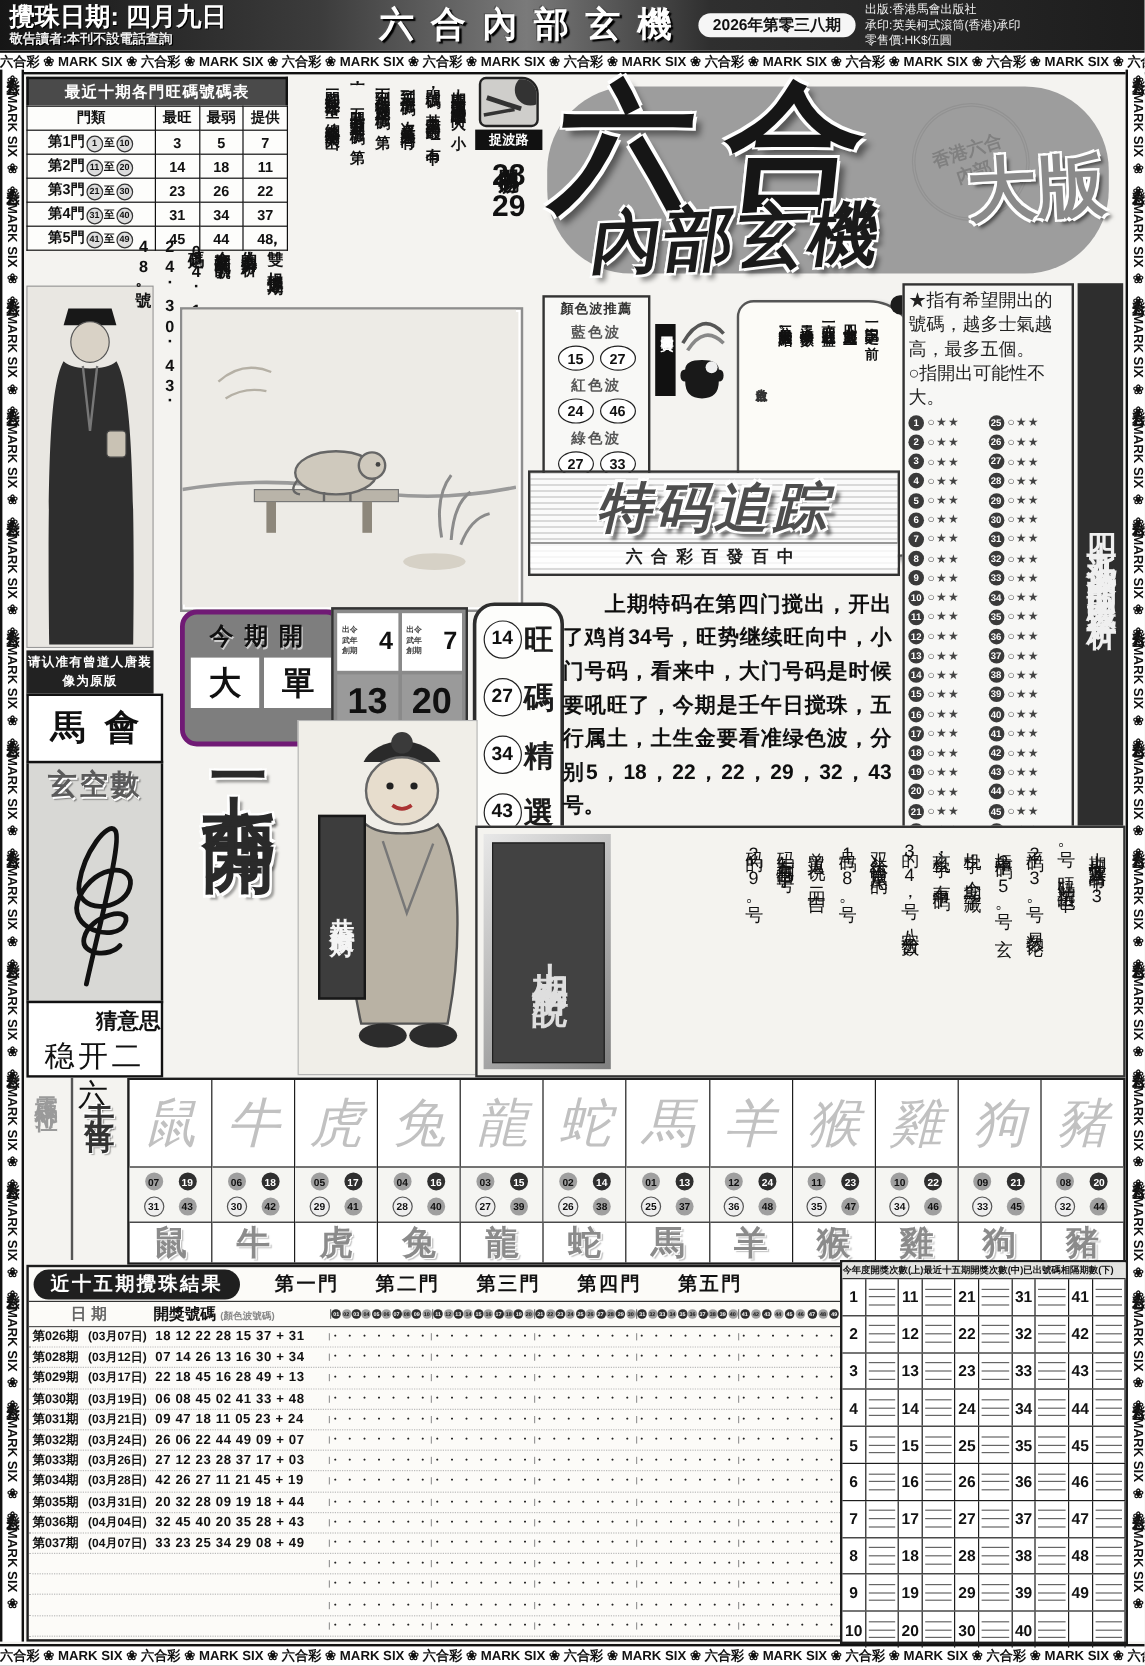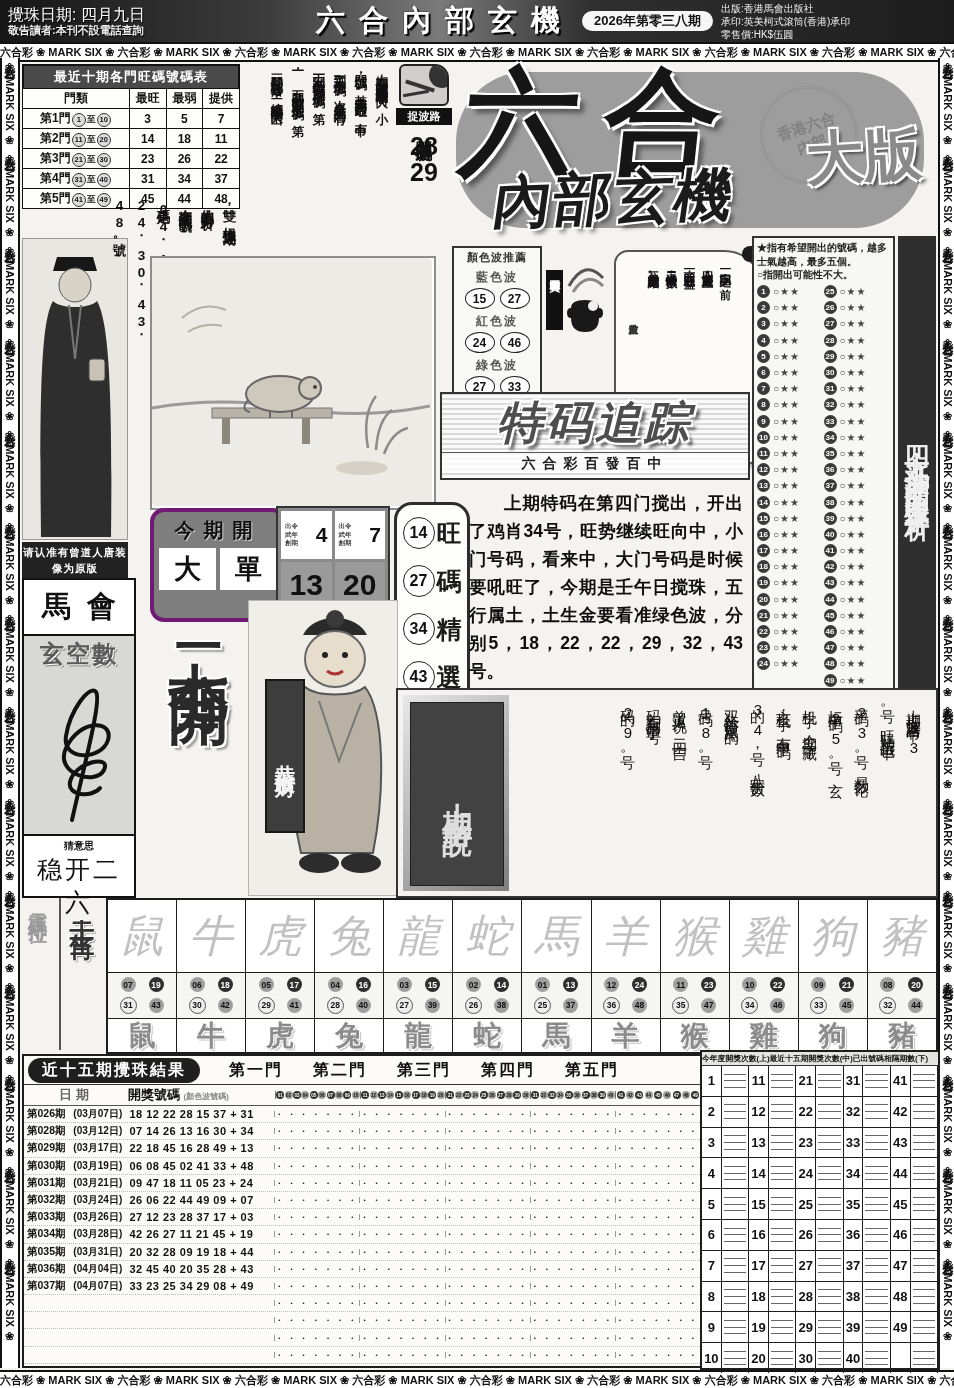--- a/index.html
+++ b/index.html
@@ -6,21 +6,21 @@
   #page{position:relative;width:954px;height:1388px;background:#f4f3f0;overflow:hidden;
         font-family:"Liberation Sans",sans-serif;color:#111;}
   .v{writing-mode:vertical-rl;text-orientation:upright;}
   .cols{display:flex;flex-direction:row-reverse;justify-content:flex-start;}
   .vcol{writing-mode:vertical-rl;text-orientation:upright;margin:0 2px;letter-spacing:2px;}
   
   #hdr{position:absolute;left:0;top:0;width:954px;height:42px;
        background:linear-gradient(90deg,#161616,#3c3c3c 28%,#7a7a7a 46%,#2f2f2f 62%,#1d1d1d);
        display:flex;align-items:center;color:#fff;}
   .hdr-left{padding:2px 8px;line-height:1.2;flex:0 0 300px;}
-  .hdr-date{font-size:16px;font-weight:400;text-shadow:1px 1px 0 #000;}
+  .hdr-date{font-size:21px;font-weight:700;text-shadow:1px 1px 0 #000;}
   .hdr-notice{font-size:11px;font-weight:700;color:#eee;text-shadow:1px 1px 0 #000;}
   .hdr-title{font-size:29px;font-weight:900;letter-spacing:14px;white-space:nowrap;
              text-shadow:2px 2px 1px #000,-1px -1px 0 #555;}
   .issue-pill{background:#f6f6f6;color:#111;border-radius:11px;padding:1px 12px;font-size:13px;
               font-weight:900;margin:0 8px;white-space:nowrap;}
   .hdr-right{font-size:10px;line-height:1.3;color:#f0f0f0;white-space:nowrap;}
   
   .strip{position:absolute;background:#fff;overflow:hidden;font-weight:700;font-size:11px;
          white-space:nowrap;color:#111;}
   .strip.h{left:0;width:954px;height:16px;line-height:16px;border-top:2px solid #111;border-bottom:2px solid #111;}
@@ -89,21 +89,21 @@
   
   #tbanner{left:440px;top:392px;width:306px;height:84px;border:2px solid #333;
            background:repeating-linear-gradient(0deg,#fafafa 0 3px,#d9d9d9 3px 5px);text-align:center;}
   .tb-title{font-size:45px;font-weight:900;font-style:italic;letter-spacing:4px;color:#4e4e4e;line-height:58px;
             text-shadow:2px 2px 0 #fff,-2px -2px 0 #fff,2px -2px 0 #fff,-2px 2px 0 #fff,5px 5px 3px rgba(0,0,0,.55);}
   .tb-sub{font-size:14px;font-weight:900;letter-spacing:7px;color:#1d1d1d;background:rgba(255,255,255,.75);
           border-top:1px solid #555;line-height:20px;}
   
   #prob{left:752px;top:236px;width:184px;height:456px;display:flex;}
   .prob-main{flex:1;border:2px solid #333;background:#f7f7f5;padding:3px 3px;}
-  .prob-legend{font-size:10px;font-weight:700;line-height:1.35;color:#222;}
+  .prob-legend{font-size:15px;font-weight:400;line-height:1.35;color:#222;}
   .prob-cols{display:flex;margin-top:2px;}
   .prob-col{flex:1;}
   .prow{display:flex;align-items:center;height:16.2px;gap:3px;}
   .pball{display:inline-flex;width:13px;height:13px;border-radius:50%;background:#3a3a3a;color:#fff;
          align-items:center;justify-content:center;font-size:8px;font-weight:700;flex:0 0 13px;}
   .pmarks{font-size:10px;color:#444;letter-spacing:1px;white-space:nowrap;}
   .prob-side{width:38px;margin-left:3px;background:#2e2e2e;color:#efefef;display:flex;align-items:center;justify-content:center;}
   .prob-side .v{font-family:"Liberation Serif",serif;font-size:25px;font-weight:700;letter-spacing:6px;text-orientation:upright;}
   
   #jqk{left:150px;top:508px;width:118px;height:96px;background:#7e7e7e;border:4px solid #701a75;border-radius:14px;padding:5px;}
@@ -137,21 +137,21 @@
                  color:#f4f4f4;display:flex;align-items:center;justify-content:center;}
   #doll .scrollv .v{font-size:21px;font-family:"Liberation Serif",serif;font-weight:700;letter-spacing:4px;}
   
   #mahui{left:22px;top:578px;width:110px;height:54px;background:#fff;border:2px solid #111;display:flex;
          align-items:center;justify-content:center;}
   #mahui span{font-family:"Liberation Serif",serif;font-size:29px;font-weight:700;letter-spacing:16px;margin-right:-16px;}
   #xuankong{left:22px;top:634px;width:110px;height:198px;background:#d8d8d5;border:2px solid #111;text-align:center;}
   #xuankong .t{font-size:24px;font-weight:900;color:#5a5a5a;letter-spacing:2px;
                text-shadow:1px 1px 0 #fff,2px 2px 1px rgba(0,0,0,.4);margin-top:2px;}
   #caiyisi{left:22px;top:834px;width:110px;height:60px;background:#fff;border:2px solid #111;text-align:center;}
-  #caiyisi .t{font-size:10px;font-weight:900;margin-top:3px;}
+  #caiyisi .t{font-size:18px;font-weight:900;margin-top:3px;text-align:right;}
   #caiyisi .g{font-family:"Liberation Serif",serif;font-size:25px;letter-spacing:3px;}
   
   #jieshuo{left:396px;top:688px;width:538px;height:206px;border:2px solid #333;background:#f4f3ef;display:flex;}
   #js-label{width:92px;margin:5px;background:linear-gradient(135deg,#e8e8e8,#7f7f7f);padding:7px;}
   #js-label .inner{width:100%;height:100%;background:#424242;border:1px solid #1f1f1f;display:flex;
                    align-items:center;justify-content:center;}
   #js-label .v{font-family:"Liberation Serif",serif;font-size:30px;font-weight:700;color:#dedede;letter-spacing:8px;}
   #js-text{flex:1;padding:8px 10px;font-size:15px;font-weight:500;}
   #js-text .vcol{margin:0 3.5px;letter-spacing:3px;}
   

